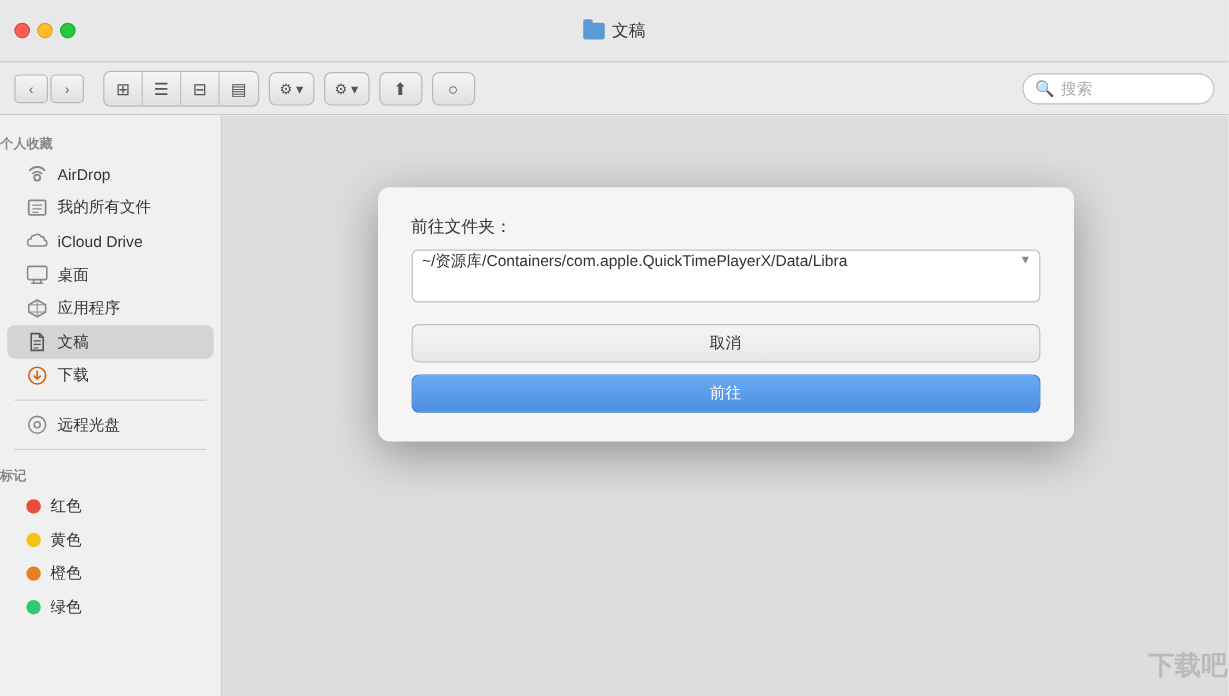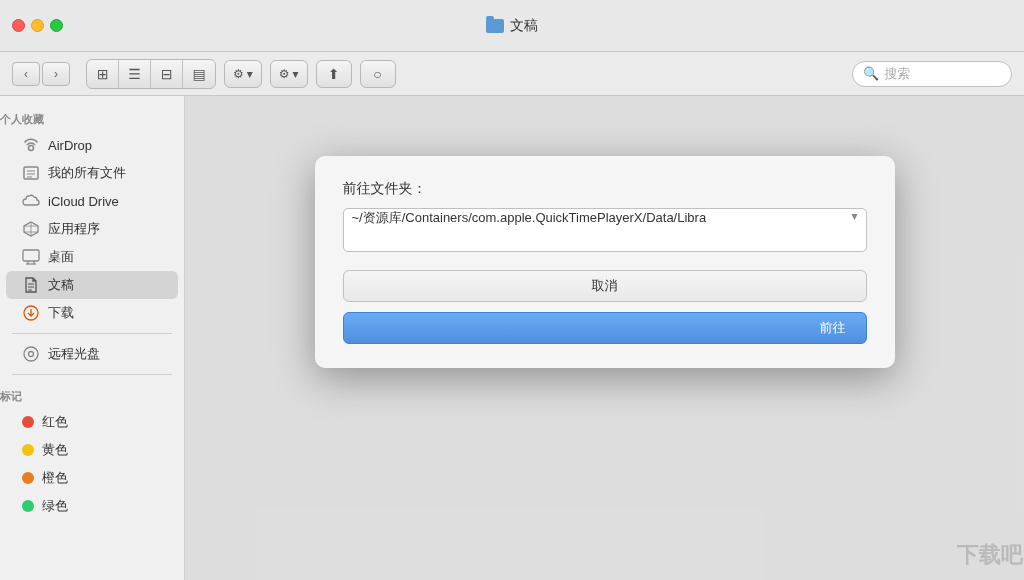--- a/index.html
+++ b/index.html
@@ -292,21 +292,20 @@
       border: 1px solid #c0c0c0;
       background: linear-gradient(#f5f5f5, #e8e8e8);
       color: #333;
       min-width: 70px;
     }
 
     .dialog-btn.primary {
       background: linear-gradient(#6aabf5, #4e8fe0);
       border-color: #4080d0;
       color: white;
-      text-align: right;
     }
 
     
     .watermark {
       position: absolute;
       bottom: 10px;
       right: 1px;
       opacity: 0.4;
       font-size: 22px;
       color: #888;
@@ -405,37 +404,37 @@
         <svg width="18" height="18" viewBox="0 0 18 18">
           <path d="M4 13 Q1 13 1 10 Q1 7 4 7 Q4 4 7 4 Q10 2 12 5 Q15 5 15 8 Q17 8 17 11 Q17 13 14 13 Z" fill="none" stroke="#888" stroke-width="1.3"></path>
         </svg>
       </div>
       <span>iCloud Drive</span>
     </div>
 
     <div class="sidebar-item">
       <div class="sidebar-icon">
         <svg width="18" height="18" viewBox="0 0 18 18">
-          <path d="M9 2 L16 6 L16 12 L9 16 L2 12 L2 6 Z" fill="none" stroke="#888" stroke-width="1.3"></path>
-          <path d="M9 2 L9 16 M2 6 L16 6 M2 12 L16 12" stroke="#888" stroke-width="0.8"></path>
-        </svg>
-      </div>
-      <span>应用程序</span>
-    </div>
-
-    <div class="sidebar-item">
-      <div class="sidebar-icon">
-        <svg width="18" height="18" viewBox="0 0 18 18">
           <rect x="1" y="2" width="16" height="11" rx="1.5" fill="none" stroke="#888" stroke-width="1.3"></rect>
           <line x1="6" y1="13" x2="6" y2="16" stroke="#888" stroke-width="1.3"></line>
           <line x1="12" y1="13" x2="12" y2="16" stroke="#888" stroke-width="1.3"></line>
           <line x1="4" y1="16" x2="14" y2="16" stroke="#888" stroke-width="1.3"></line>
         </svg>
       </div>
       <span>桌面</span>
+    </div>
+
+    <div class="sidebar-item">
+      <div class="sidebar-icon">
+        <svg width="18" height="18" viewBox="0 0 18 18">
+          <path d="M9 2 L16 6 L16 12 L9 16 L2 12 L2 6 Z" fill="none" stroke="#888" stroke-width="1.3"></path>
+          <path d="M9 2 L9 16 M2 6 L16 6 M2 12 L16 12" stroke="#888" stroke-width="0.8"></path>
+        </svg>
+      </div>
+      <span>应用程序</span>
     </div>
 
     <div class="sidebar-item active">
       <div class="sidebar-icon">
         <svg width="18" height="18" viewBox="0 0 18 18">
           <path d="M4 2 L11 2 L14 5 L14 16 L4 16 Z" fill="none" stroke="#555" stroke-width="1.3"></path>
           <path d="M11 2 L11 5 L14 5" fill="none" stroke="#555" stroke-width="1.3"></path>
           <line x1="6" y1="8" x2="12" y2="8" stroke="#555" stroke-width="1"></line>
           <line x1="6" y1="11" x2="12" y2="11" stroke="#555" stroke-width="1"></line>
           <line x1="6" y1="14" x2="10" y2="14" stroke="#555" stroke-width="1"></line>

